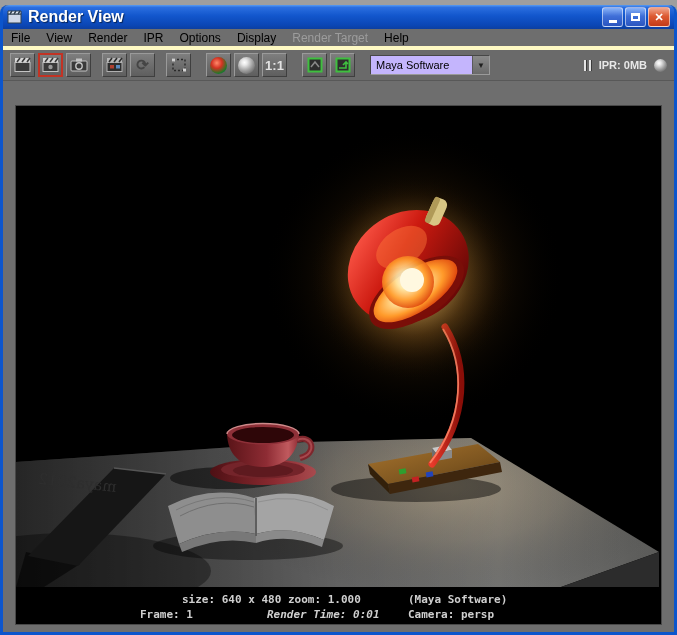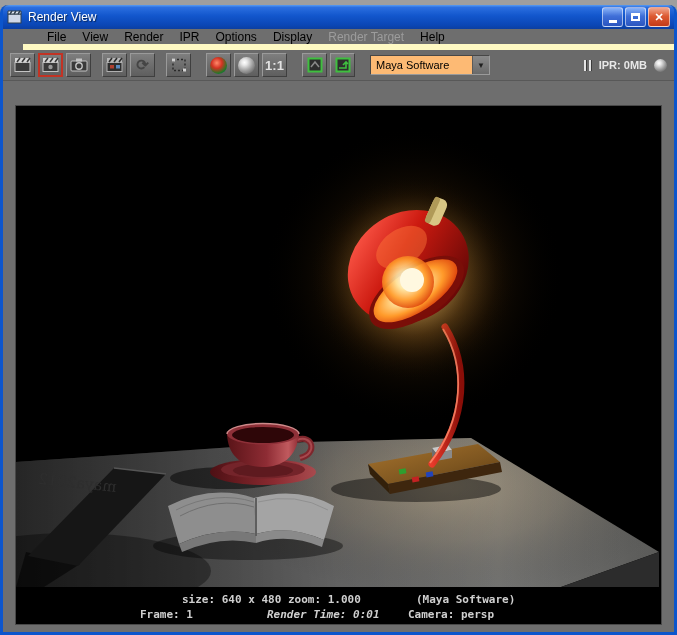--- a/index.html
+++ b/index.html
@@ -18,40 +18,40 @@
     background:#6e6e6e;
   }
   
   .titlebar {
     height:24px; border-radius:6px 6px 0 0;
     background:linear-gradient(180deg,#5a9cf0 0%,#2a6ee0 10%,#1256cc 45%,#0b46b4 85%,#0d3fa0 100%);
     display:flex; align-items:center; padding:0 4px; gap:5px;
   }
   .title-icon { width:16px; height:14px; display:inline-block; }
   .title-text {
-    color:#fff; font-weight:normal; font-size:12px;
+    color:#fff; font-weight:bold; font-size:16px;
     text-shadow:1px 1px 1px rgba(0,0,0,.55); flex:1;
   }
   .win-btns { display:flex; gap:2px; }
   .win-btn {
     width:21px; height:20px; border-radius:3px;
     border:1px solid rgba(255,255,255,.55);
     display:flex; align-items:center; justify-content:center;
     color:#fff; font-size:11px; font-weight:bold; line-height:1;
     background:linear-gradient(180deg,#8ab4f8 0%,#3f6fd8 45%,#2a55c0 100%);
     cursor:default;
   }
   .win-btn.close { background:linear-gradient(180deg,#f0a58c 0%,#dd5a32 45%,#c43a18 100%); width:22px; }
   .glyph-min { width:8px; height:3px; background:#fff; margin-top:9px; }
   .glyph-max { width:9px; height:8px; border:2px solid #fff; border-top-width:3px; }
   
   .menubar {
-    height:21px; background:#6e6e6e; border-bottom:6px solid #fef9c3;
-    display:flex; align-items:center; padding:0 16px;
-    font-size:12px; color:#000;margin-left:20px;
+    height:21px; background:#6e6e6e; border-bottom:4px solid #fef9c3;
+    display:flex; align-items:center; padding:0 0;
+    font-size:12px; color:#000;
   }
   .menu-item { padding:2px 8px; cursor:default; }
   .menu-item.disabled { color:#9c9c9c; }
   
   .toolbar {
     height:31px; background:#6a6a6a; border-bottom:1px solid #585858;
     display:flex; align-items:center; padding:0 7px; gap:3px;
   }
   .tb-btn {
     width:25px; height:24px; flex:none;
@@ -68,21 +68,21 @@
   }
   .sphere.rgb {
     background:radial-gradient(circle at 40% 35%, #ff8a6a 0%, #d23222 35%, #1f7a28 70%, #123a8a 100%);
   }
   .sphere.small { width:13px; height:13px; }
   .one2one { color:#e2e2e2; font-weight:bold; font-size:13px; padding:0 13px; }
   .refresh-glyph { font-size:15px; color:#454545; font-weight:bold; }
   .dropdown {
     margin-left:12px; width:120px; height:20px; display:flex; flex:none;
     border:1px solid; border-color:#474747 #9a9a9a #9a9a9a #474747;
-    background:#fdba74;
+    background:#c4b5fd;
   }
   .dd-value { flex:1; font-size:11px; color:#000; padding:3px 4px 0 5px; white-space:nowrap; overflow:hidden; }
   .dd-arrow {
     width:17px; border-left:1px solid #5a5a5a;
     background:linear-gradient(180deg,#8a8a8a,#6a6a6a);
     color:#1e1e1e; font-size:8px; display:flex; align-items:center; justify-content:center;
   }
   .tb-right { margin-left:auto; display:flex; align-items:center; gap:7px; }
   .pause { display:inline-flex; gap:2px; }
   .pause i { display:block; width:3px; height:11px; background:#e4e4e4; border-right:1px solid #3c3c3c; }
@@ -97,21 +97,21 @@
     width:647px; background:#000;
     border:1px solid #484848;
   }
   .status-lines {
     position:relative; height:33px;
     font-family:"DejaVu Sans Mono", monospace;
     font-size:11px; font-weight:bold; color:#cfcfcf;
   }
   .status-lines span { position:absolute; white-space:pre; }
   .st-size   { left:166px; top:2px; }
-  .st-rend   { left:400px; top:2px; }
+  .st-rend   { left:392px; top:2px; }
   .st-frame  { left:124px; top:17px;text-align:right; }
   .st-time   { left:251px; top:17px;font-style:italic; }
   .st-cam    { left:392px; top:17px; }
 </style>
 </head>
 <body>
 
 <div class="window">
 
   <div class="titlebar">

